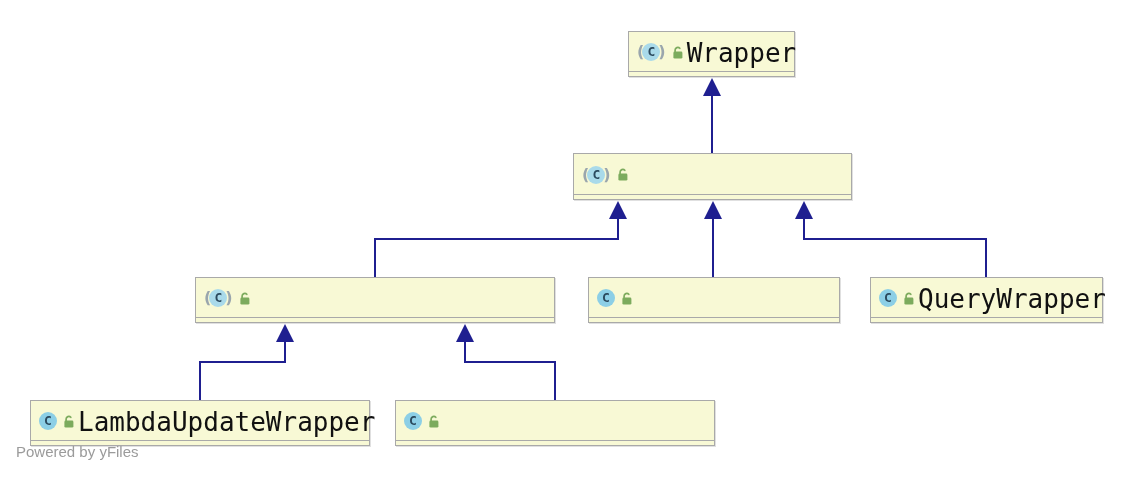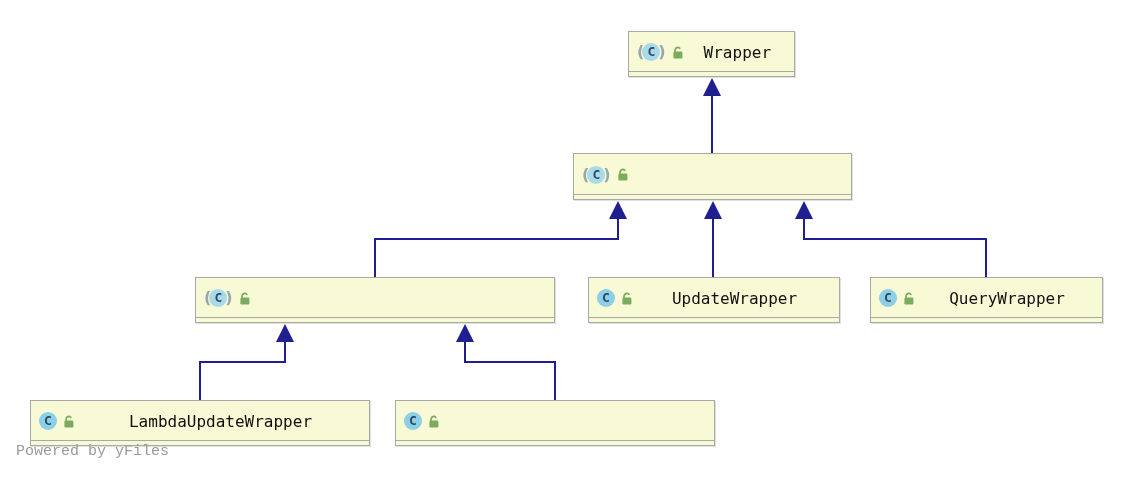--- a/index.html
+++ b/index.html
@@ -20,41 +20,41 @@
     display:flex;align-items:center;
     padding:0 6px 4px 8px;
     cursor:default;
   }
   .node::after{ 
     content:"";position:absolute;left:0;right:0;bottom:4px;
     border-top:1px solid var(--node-border,#a9a9a9);
   }
   .node .label{
     flex:1;text-align:center;
-    font-size:16px;color:#111111;letter-spacing:0;
+    font-size:26px;color:#111111;letter-spacing:0;
     white-space:nowrap;line-height:1;padding-top:1px;
   }
   .cicon{display:inline-flex;align-items:center;margin-right:4px;flex:0 0 auto;}
   .cicon .circle{
     display:inline-block;width:18px;height:18px;border-radius:50%;
     background:var(--class-icon-fill,#8ccfe6);
     color:#2b4a5e;font-size:13px;font-weight:bold;line-height:18px;text-align:center;
   }
   .cicon.abstract .circle{background:var(--abstract-icon-fill,#a9daea);}
   .cicon .paren{
     color:#9aa6ad;font-size:16px;font-weight:bold;line-height:18px;
     font-family:"DejaVu Sans","Liberation Sans",sans-serif;
   }
   .cicon .paren.l{margin-right:-2px;}
   .cicon .paren.r{margin-left:-2px;}
   .lock{display:inline-flex;align-items:center;margin-right:2px;flex:0 0 auto;}
 
   .watermark{
     position:absolute;left:16px;top:443px;z-index:3;
-    font-family:Liberation Mono, monospace;
+    font-family:Liberation Sans, sans-serif;
     font-size:15px;color:var(--watermark-color,#9b9b9b);
     white-space:nowrap;
   }
 </style>
 </head>
 <body style="--node-fill: #f8f9d5; --node-border: #a9a9a9; --edge-color: #1f1f90; --class-icon-fill: #8ccfe6; --abstract-icon-fill: #a9daea; --watermark-color: #9b9b9b;">
 
 <div id="canvas">
 
   <svg class="edges" width="1134" height="477" aria-hidden="true">
@@ -128,21 +128,20 @@
     <div class="node" style="left: 588px; top: 277px; width: 252px; height: 46px;">
       <span class="cicon">
         <span class="circle">C</span>
       </span>
       <span class="lock">
         <svg width="15" height="15" viewBox="0 0 15 15">
           <rect x="3.4" y="6.6" width="9" height="7" rx="1.3" fill="#7cab5d"></rect>
           <path d="M5.1,6.6 L5.1,5.1 A2.7,2.7 0 0 1 9.8,3.3" fill="none" stroke="#7cab5d" stroke-width="1.7" stroke-linecap="round"></path>
         </svg>
       </span>
-      <span class="label">UpdateWrapper</span>
     </div>
     <div class="node" style="left: 870px; top: 277px; width: 233px; height: 46px;">
       <span class="cicon">
         <span class="circle">C</span>
       </span>
       <span class="lock">
         <svg width="15" height="15" viewBox="0 0 15 15">
           <rect x="3.4" y="6.6" width="9" height="7" rx="1.3" fill="#7cab5d"></rect>
           <path d="M5.1,6.6 L5.1,5.1 A2.7,2.7 0 0 1 9.8,3.3" fill="none" stroke="#7cab5d" stroke-width="1.7" stroke-linecap="round"></path>
         </svg>

